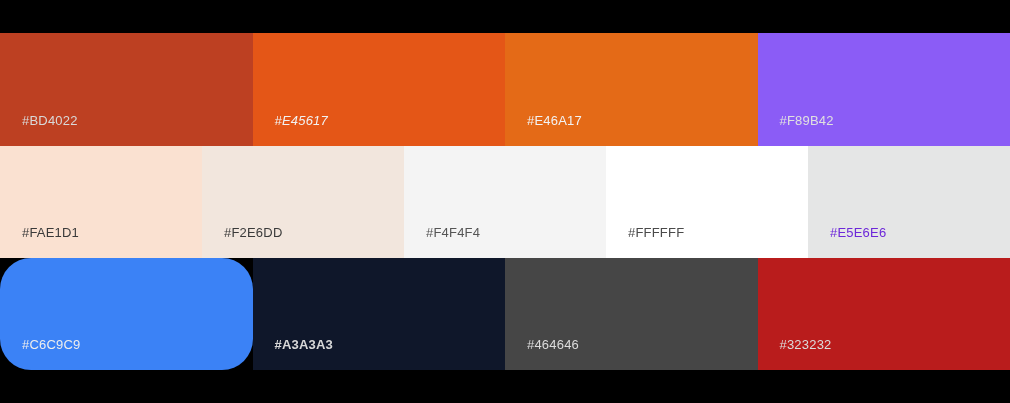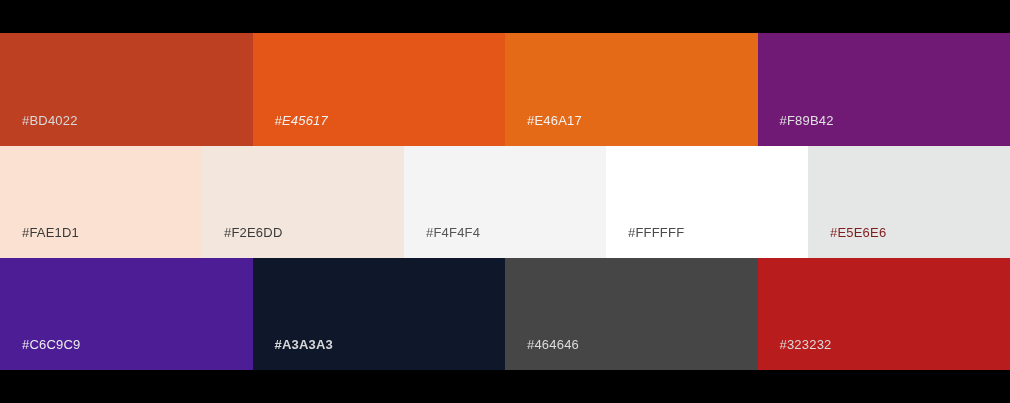--- a/index.html
+++ b/index.html
@@ -79,45 +79,45 @@
     <div class="swatch-row row-0">
       <div class="swatch" style="background-color: rgb(189, 64, 34);">
         <span class="swatch-label" style="color: rgb(217, 217, 217);">#BD4022</span>
       </div>
       <div class="swatch" style="background-color: rgb(228, 86, 23);">
         <span class="swatch-label" style="color: rgb(242, 242, 242); font-style: italic;">#E45617</span>
       </div>
       <div class="swatch" style="background-color: rgb(228, 106, 23);">
         <span class="swatch-label" style="color: rgb(242, 242, 242);">#E46A17</span>
       </div>
-      <div class="swatch" style="background-color: #701a75;">
+      <div class="swatch" style="background-color: #8b5cf6;">
         <span class="swatch-label" style="color: rgb(224, 224, 224);">#F89B42</span>
       </div>
     </div>
 
     <div class="swatch-row row-1">
       <div class="swatch" style="background-color: rgb(250, 225, 209);">
         <span class="swatch-label" style="color: rgb(58, 58, 58);">#FAE1D1</span>
       </div>
       <div class="swatch" style="background-color: rgb(242, 230, 221);">
         <span class="swatch-label" style="color: rgb(58, 58, 58);">#F2E6DD</span>
       </div>
       <div class="swatch" style="background-color: rgb(244, 244, 244);">
         <span class="swatch-label" style="color: rgb(85, 85, 85); margin-top: 44px;">#F4F4F4</span>
       </div>
       <div class="swatch" style="background-color: rgb(255, 255, 255);">
         <span class="swatch-label" style="color: rgb(74, 74, 74);">#FFFFFF</span>
       </div>
       <div class="swatch" style="background-color: rgb(229, 230, 230);">
-        <span class="swatch-label" style="color: #7f1d1d;">#E5E6E6</span>
+        <span class="swatch-label" style="color: #6d28d9;">#E5E6E6</span>
       </div>
     </div>
 
     <div class="swatch-row row-2">
-      <div class="swatch" style="background-color: #4c1d95;">
+      <div class="swatch" style="background-color: #3b82f6; border-radius: 31px;">
         <span class="swatch-label" style="color: rgb(237, 237, 237);">#C6C9C9</span>
       </div>
       <div class="swatch" style="background-color: #0f172a; font-weight: bold;">
         <span class="swatch-label" style="color: rgb(216, 216, 216);">#A3A3A3</span>
       </div>
       <div class="swatch" style="background-color: rgb(70, 70, 70);">
         <span class="swatch-label" style="color: rgb(220, 220, 220);">#464646</span>
       </div>
       <div class="swatch" style="background-color: #b91c1c;">
         <span class="swatch-label" style="color: rgb(220, 220, 220);">#323232</span>

